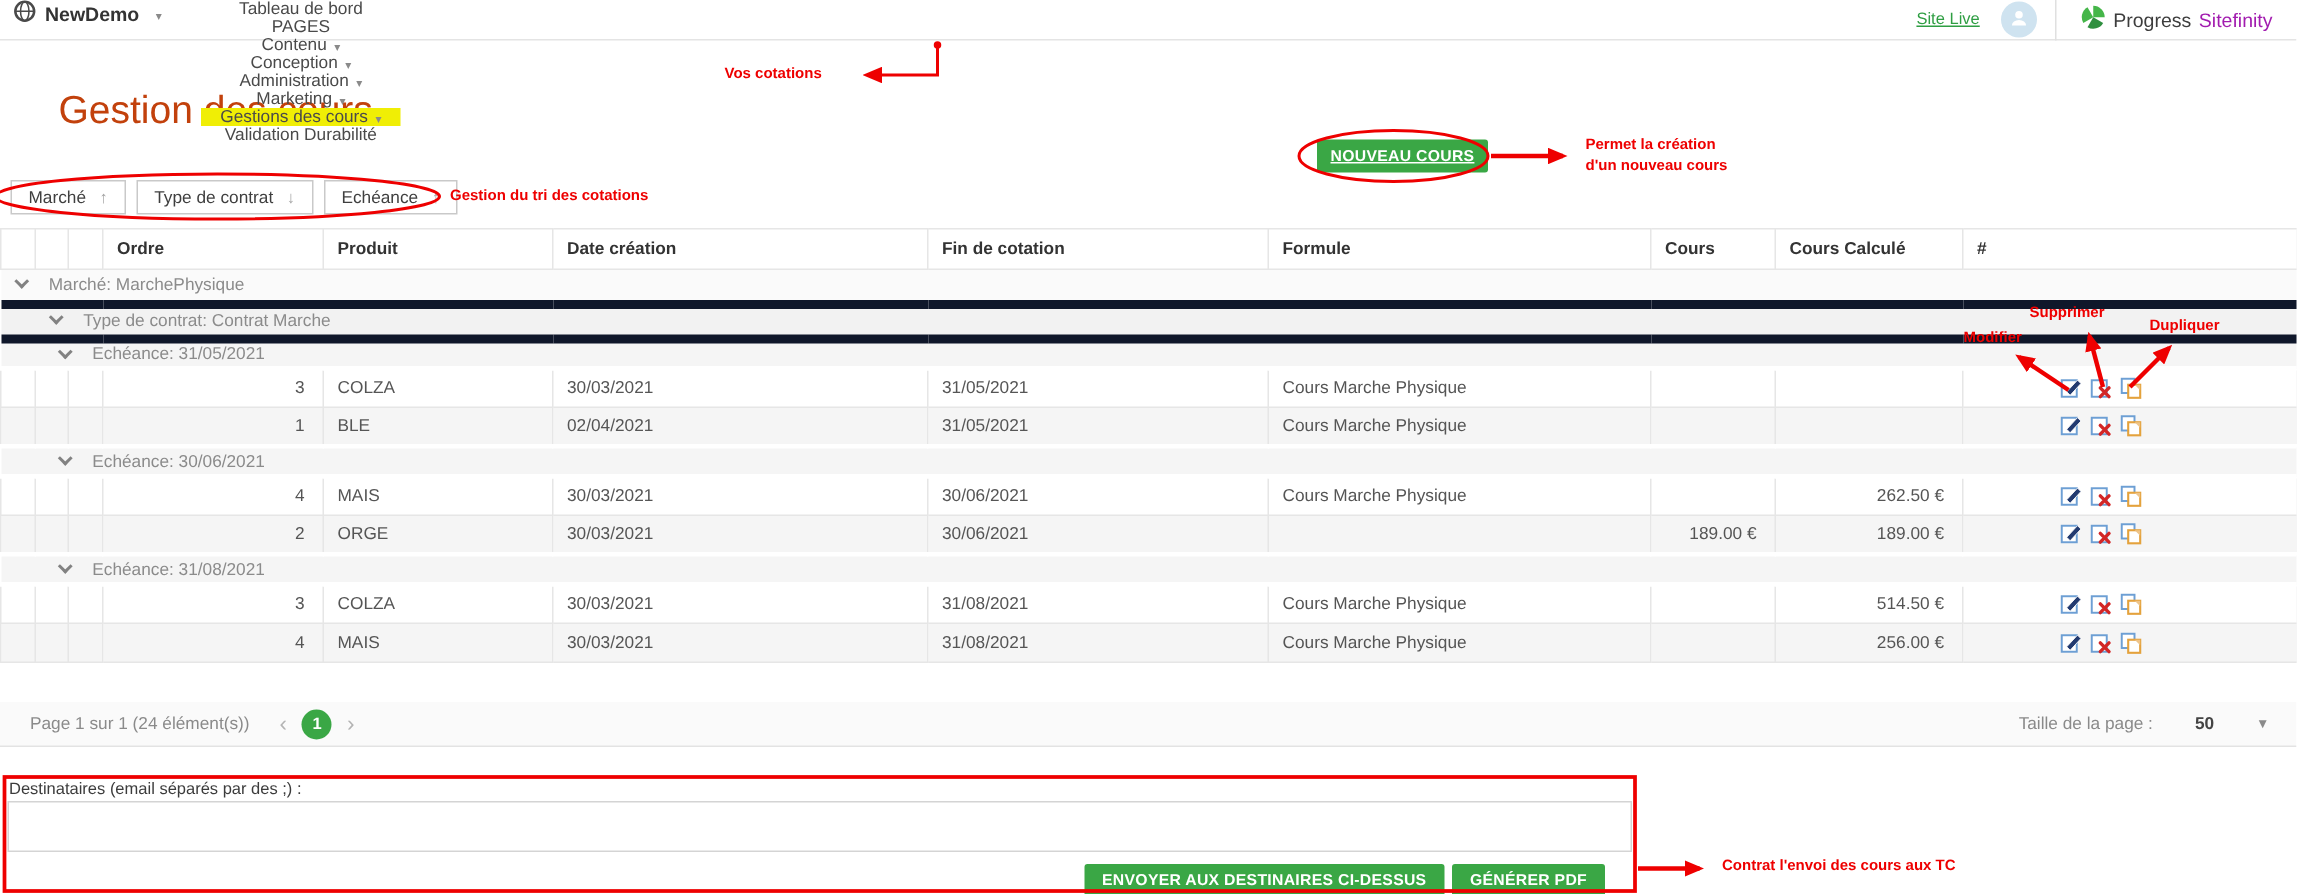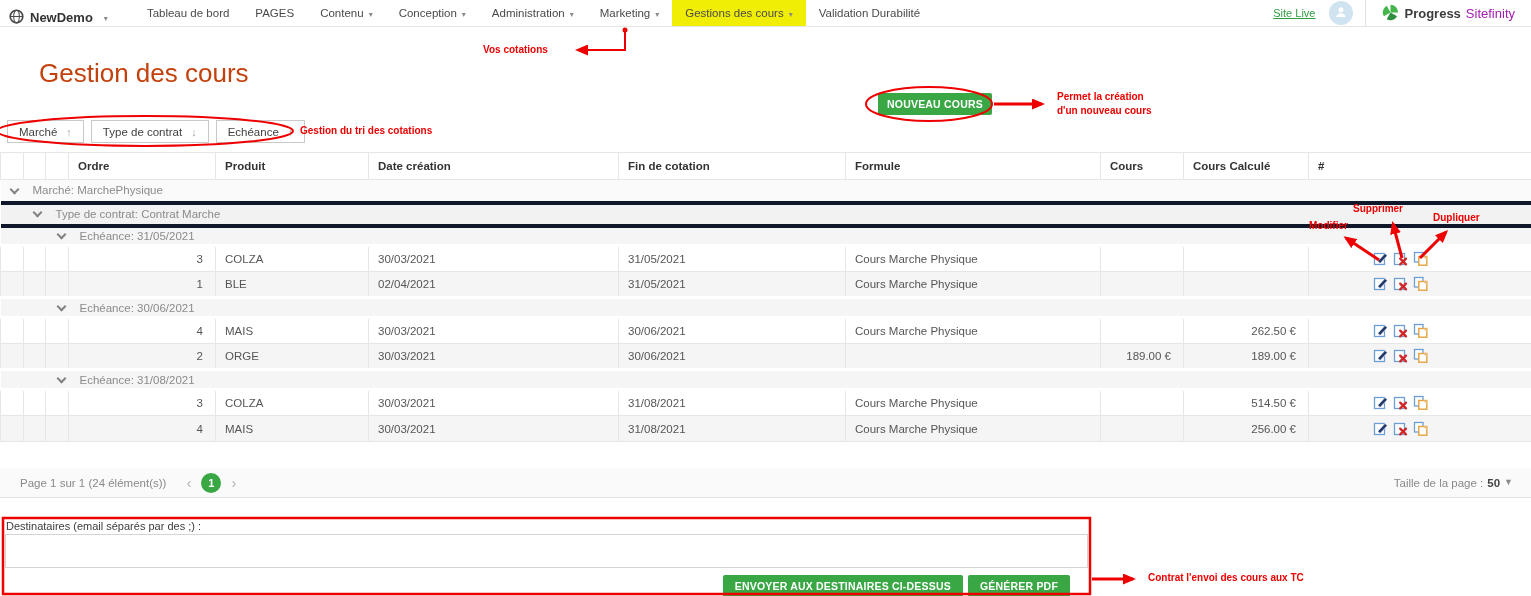--- a/index.html
+++ b/index.html
@@ -6,64 +6,64 @@
   html,body { margin:0; padding:0; }
   body {
     width:1531px; height:596px; position:relative; overflow:hidden;
     background:#fff; font-family:"Liberation Sans","DejaVu Sans",sans-serif;
     color:#555;
   }
   
   .topnav {
     position:absolute; left:0; top:0; width:1531px; height:27px;
     background:#fff; border-bottom:1px solid #e4e4e4;
-    display:flex; align-items:flex-end; font-size:11.5px; color:#4a4a4a; z-index:2;
+    display:flex; align-items:flex-start; font-size:11.5px; color:#4a4a4a; z-index:2;
   }
   .brand { display:flex; align-items:center; gap:6px; margin-left:9px; margin-right:26px; cursor:pointer; }
   .brand-name { font-weight:bold; font-size:13px; color:#333; }
-  .menu { display:flex; align-items:center; height:100%; }
+  .menu { display:flex; align-items:center; height:100%;flex-direction:column; }
   .menu-item { display:flex; align-items:center; height:100%; padding:0 13px; cursor:pointer; white-space:nowrap; }
   .menu-item.active { background:#f0ee05; }
   .caret { font-size:8px; color:#8a8a8a; margin-left:5px; position:relative; top:1px; }
   .nav-right { margin-left:auto; display:flex; align-items:center; height:100%; }
   .site-live { color:#2f9e43; text-decoration:underline; font-size:11px; margin-right:14px; cursor:pointer; }
   .avatar { width:24px; height:24px; border-radius:50%; background:#cfe3f0; display:flex; align-items:center; justify-content:center; margin-right:12px; cursor:pointer; }
   .nav-sep { width:1px; height:27px; background:#e0e0e0; }
   .logo { display:flex; align-items:center; gap:5px; padding:0 16px; }
-  .logo-primary { font-weight:bold; color:#3d3d3d; font-size:13px; }
+  .logo-primary { font-weight:normal; color:#3d3d3d; font-size:13px; }
   .logo-secondary { color:#a21caf; font-size:13px; }
   
   .page-title { position:absolute; left:27px; top:46px; margin:12px; font-size:26px; font-weight:400; color:#c2410c; }
   .btn-new {
     position:absolute; left:878px; top:93px; height:22px; line-height:22px;
     background:#3aa745; color:#fff; border:none; border-radius:2px;
-    font-family:inherit; font-size:10.5px; font-weight:bold; padding:0 9px; letter-spacing:.2px; cursor:pointer;
+    font-family:inherit; font-size:10.5px; font-weight:bold; padding:0 9px; letter-spacing:.2px; cursor:pointer;text-decoration:underline;
   }
   
   .sort-row { position:absolute; left:7px; top:120px; display:flex; gap:7px; }
   .sort-btn {
     height:23px; background:#fff; border:1px solid #c9c9c9; border-radius:0;
     font-family:inherit; font-size:11.5px; color:#3f3f3f; padding:0 11px;
     display:flex; align-items:center; gap:9px; cursor:pointer;
   }
   .sort-arrow { color:#a4a4a4; font-size:11px; }
   
   .grid-wrap { position:absolute; left:0; top:152px; width:1531px; }
   table.grid { border-collapse:collapse; table-layout:fixed; width:1531px; font-size:11.5px; }
   .grid th {
     height:27px; font-weight:bold; color:#333; text-align:left; padding:0 9px;
     border:1px solid #e6e6e6; background:#fff; font-size:11.5px; overflow:hidden; white-space:nowrap;
   }
   .group-row td {
     height:23px; background:#f5f5f5; color:#8b8b8b;
-    border-top:1px solid #ececec; border-bottom:4px solid #0f172a; white-space:nowrap;
+    border-top:1px solid #ececec; border-bottom:6px solid #0f172a; white-space:nowrap;
   }
   .group-row.lvl1 td { padding-left:10px; background:#fafafa; }
   .group-row.lvl2 td { padding-left:33px; background:#f2f2f2; }
-  .group-row.lvl3 td { padding-left:57px; height:20px; border-top:3px solid #fff; border-bottom:3px solid #fff; background:#f5f5f5; }
+  .group-row.lvl3 td { padding-left:39px; height:20px; border-top:3px solid #fff; border-bottom:3px solid #fff; background:#f5f5f5; }
   .chev {
     display:inline-block; width:7px; height:7px;
     border-left:2px solid #828282; border-bottom:2px solid #828282;
     transform:rotate(-45deg); margin-right:15px; vertical-align:middle; position:relative; top:-2px; cursor:pointer;
   }
   .data-row td { height:26px; border:1px solid #e6e6e6; padding:0 9px; color:#555; overflow:hidden; white-space:nowrap; background:#fff; }
   .data-row.alt td { background:#f5f5f5; }
   td.num { text-align:right; padding-right:12px; }
   td.actions { padding-left:64px; }
   .icon-btn { display:inline-block; width:16px; height:16px; margin-right:4px; cursor:pointer; vertical-align:middle; }
@@ -72,21 +72,21 @@
     position:absolute; left:0; top:468px; width:1531px; height:30px; background:#fafafa;
     border-bottom:1px solid #e3e3e3; display:flex; align-items:center; font-size:11.5px; color:#8a8a8a; z-index:2;
   }
   .pg-summary { margin-left:20px; }
   .pg-prev,.pg-next { color:#b3b3b3; font-size:15px; padding:0 6px; cursor:pointer; }
   .pg-prev { margin-left:14px; }
   .pg-current {
     width:20px; height:20px; border-radius:50%; background:#3aa745; color:#fff;
     font-size:11px; font-weight:bold; display:flex; align-items:center; justify-content:center; margin:0 4px; cursor:pointer;
   }
-  .pg-size { margin-left:auto; margin-right:18px; display:flex; gap:4px; }
+  .pg-size { margin-left:auto; margin-right:18px; display:flex; gap:28px; }
   .pg-size-value { color:#444; font-weight:bold; cursor:pointer; }
   .pg-size-caret { font-size:9px; color:#8a8a8a; cursor:pointer; }
   
   .mail-form { position:absolute; left:5px; top:520px; width:1083px; z-index:1; }
   .mail-label { font-size:11px; color:#3c3c3c; padding-left:1px; }
   .mail-textarea {
     width:100%; height:34px; margin-top:2px; border:1px solid #d4d4d4; resize:none;
     font-family:inherit; font-size:11.5px; color:#444; padding:3px 5px;
   }
   .mail-buttons { display:flex; justify-content:flex-end; gap:5px; margin-top:3px; padding-right:18px; }

